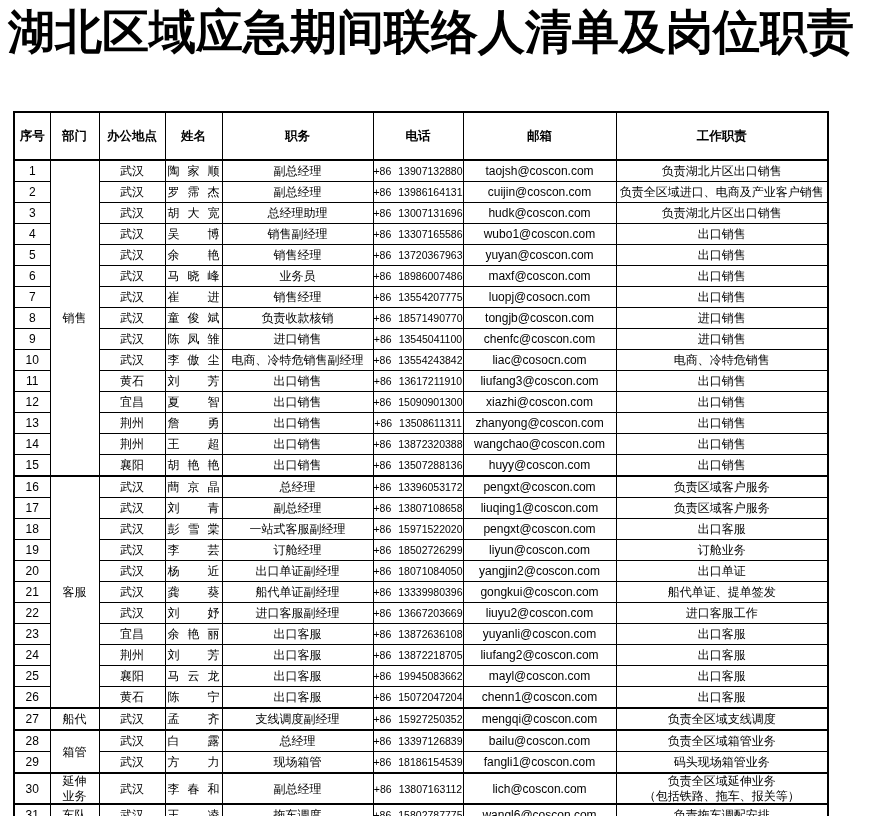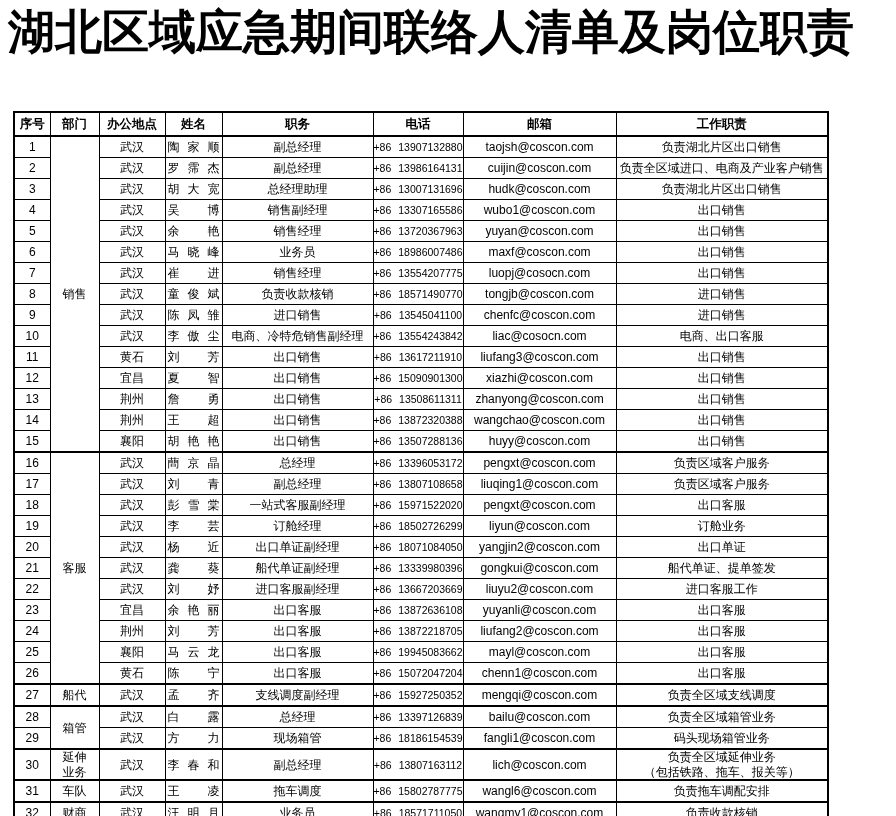--- a/index.html
+++ b/index.html
@@ -31,21 +31,21 @@
     width: 814px;
     border: 2px solid #000;
   }
   .contact-table th {
     border: 1px solid #000;
     border-bottom: 2px solid #000;
     height: 22px;
     font-size: 12.5px;
     font-weight: bold;
     text-align: center;
-    padding: 0 2px;
+    padding: 12px 2px;
     overflow: hidden;
   }
   .contact-table td {
     border: 1px solid #000;
     height: 20px;
     font-size: 12px;
     line-height: 1.2;
     text-align: center;
     padding: 0 2px;
     overflow: hidden;
@@ -237,21 +237,21 @@
           <td class="c-loc">武汉</td>
           <td class="c-name">李傲尘</td>
           <td class="c-pos">电商、冷特危销售副经理</td>
           <td class="c-phone">
             <div class="phone-wrap">
               <span>+86</span>
               <span>13554243842</span>
             </div>
           </td>
           <td class="c-email">liac@cosocn.com</td>
-          <td class="c-duty">电商、出口客服</td>
+          <td class="c-duty">电商、冷特危销售</td>
         </tr>
         <tr>
           <td class="c-no">11</td>
           <td class="c-loc">黄石</td>
           <td class="c-name">刘芳</td>
           <td class="c-pos">出口销售</td>
           <td class="c-phone">
             <div class="phone-wrap">
               <span>+86</span>
               <span>13617211910</span>

